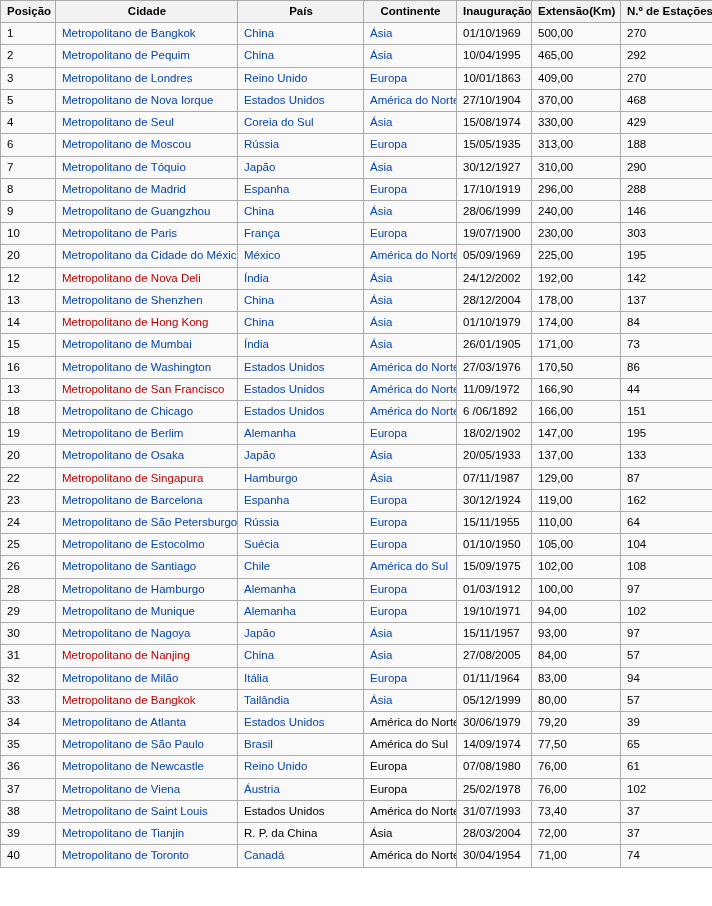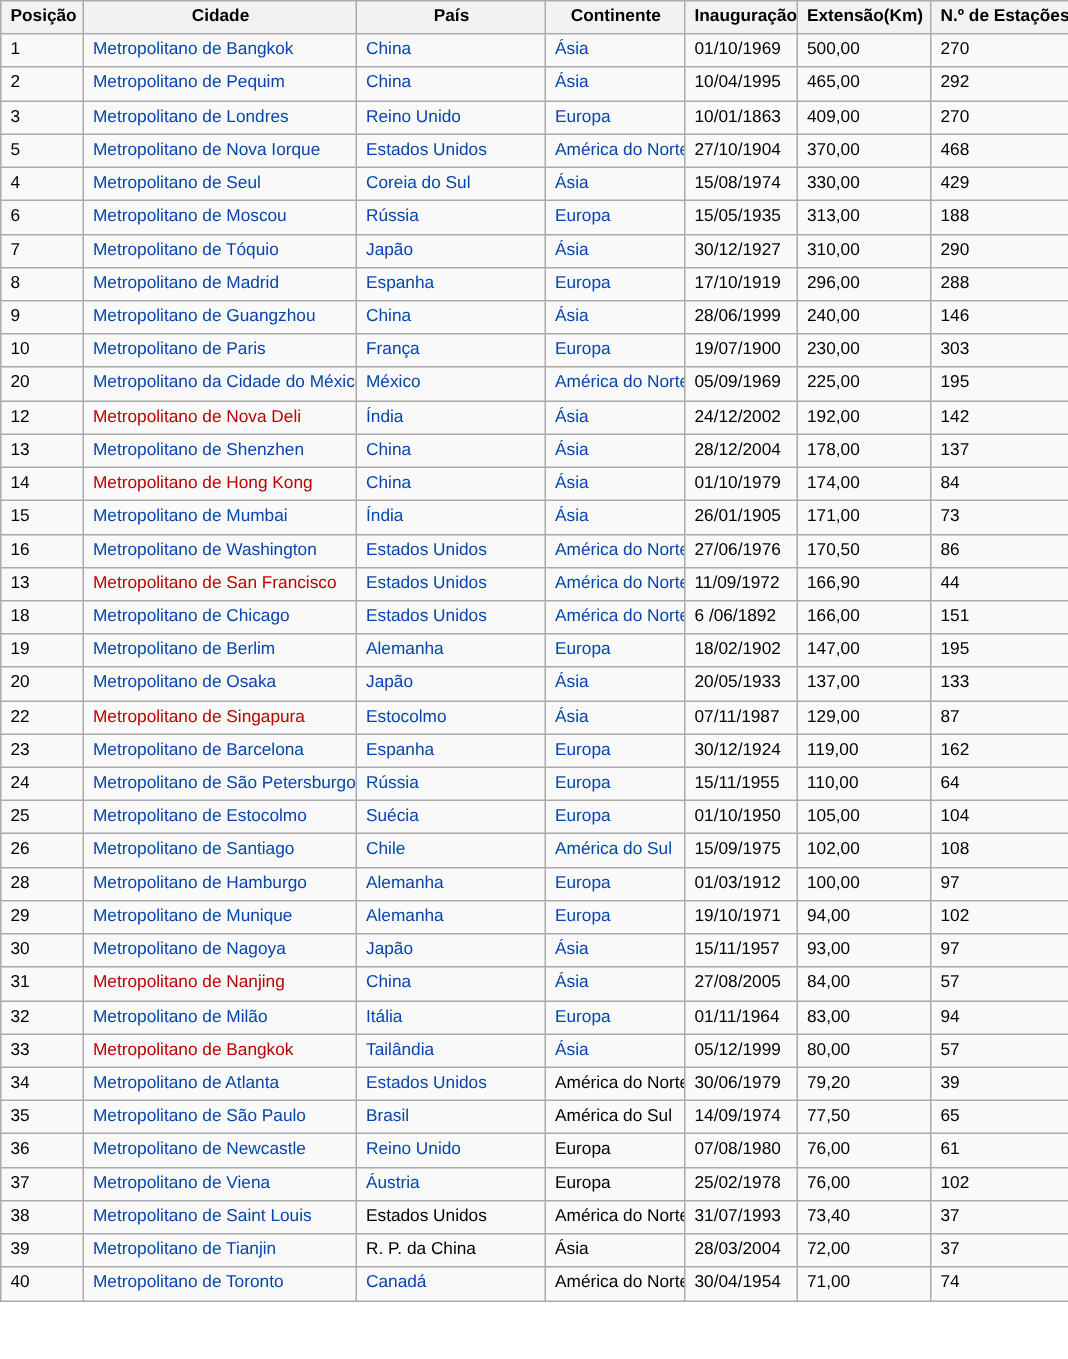--- a/index.html
+++ b/index.html
@@ -215,21 +215,21 @@
         <td><span class="link-blue">Ásia</span></td>
         <td class="plain">26/01/1905</td>
         <td class="plain">171,00</td>
         <td class="plain">73</td>
       </tr>
       <tr>
         <td class="plain">16</td>
         <td><span class="link-blue">Metropolitano de Washington</span></td>
         <td><span class="link-blue">Estados Unidos</span></td>
         <td><span class="link-blue">América do Norte</span></td>
-        <td class="plain">27/06/1976</td>
+        <td class="plain">27/03/1976</td>
         <td class="plain">170,50</td>
         <td class="plain">86</td>
       </tr>
       <tr>
         <td class="plain">13</td>
         <td><span class="link-red">Metropolitano de San Francisco</span></td>
         <td><span class="link-blue">Estados Unidos</span></td>
         <td><span class="link-blue">América do Norte</span></td>
         <td class="plain">11/09/1972</td>
         <td class="plain">166,90</td>
@@ -258,21 +258,21 @@
         <td><span class="link-blue">Metropolitano de Osaka</span></td>
         <td><span class="link-blue">Japão</span></td>
         <td><span class="link-blue">Ásia</span></td>
         <td class="plain">20/05/1933</td>
         <td class="plain">137,00</td>
         <td class="plain">133</td>
       </tr>
       <tr>
         <td class="plain">22</td>
         <td><span class="link-red">Metropolitano de Singapura</span></td>
-        <td><span class="link-blue">Estocolmo</span></td>
+        <td><span class="link-blue">Hamburgo</span></td>
         <td><span class="link-blue">Ásia</span></td>
         <td class="plain">07/11/1987</td>
         <td class="plain">129,00</td>
         <td class="plain">87</td>
       </tr>
       <tr>
         <td class="plain">23</td>
         <td><span class="link-blue">Metropolitano de Barcelona</span></td>
         <td><span class="link-blue">Espanha</span></td>
         <td><span class="link-blue">Europa</span></td>

